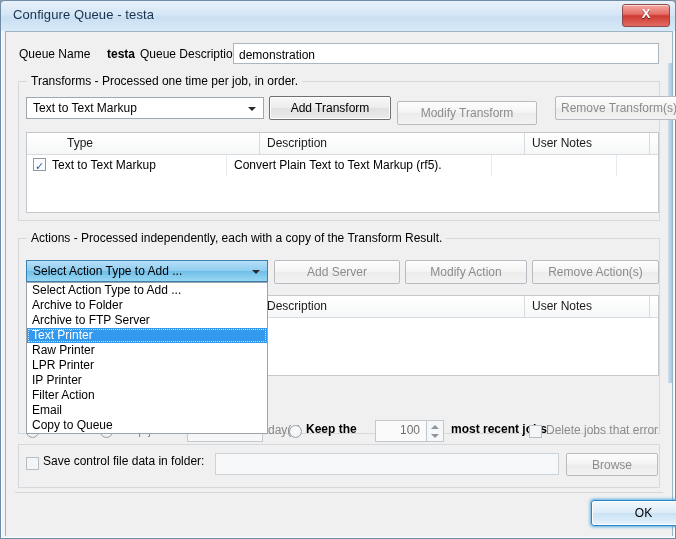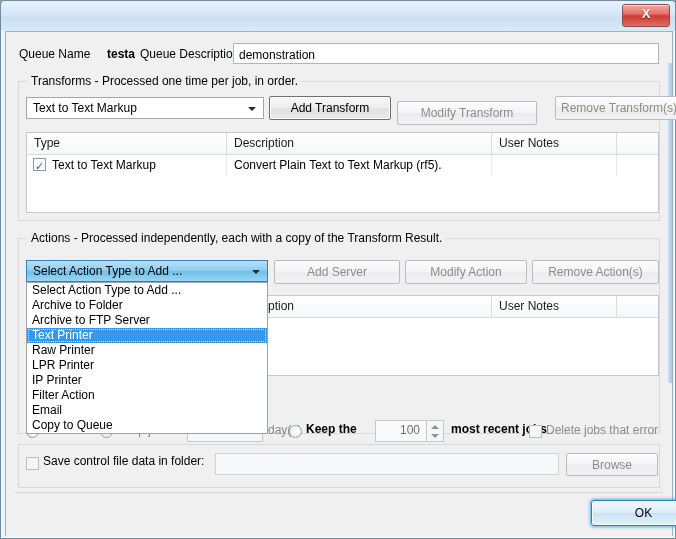--- a/index.html
+++ b/index.html
@@ -126,20 +126,21 @@
     position:absolute;left:0;top:0;width:100%;height:22px;
     box-sizing:border-box;
     border-bottom:1px solid #d9dcdf;
     background:linear-gradient(to bottom,#ffffff 0%,#f6f7f8 100%);
   }
   .th{
     position:absolute;top:0;height:22px;line-height:21px;
     box-sizing:border-box;border-right:1px solid #d9dcdf;
     padding-left:7px;font-size:12px;color:#1b1b1b;white-space:nowrap;
     overflow:hidden;
+    margin-left:33px;
   }
   .th.c0{left:0;width:200px;}
   .th.c1{left:200px;width:265px;}
   .th.c2{left:465px;width:125px;}
   .th.c3{left:590px;width:42px;border-right:none;}
   .trow{position:absolute;left:0;top:22px;width:100%;height:21px;}
   .td{
     position:absolute;top:0;height:21px;line-height:20px;
     box-sizing:border-box;border-right:1px solid #e8eaec;
     padding-left:7px;font-size:12px;white-space:nowrap;overflow:hidden;
@@ -232,20 +233,21 @@
     position:absolute;right:0;top:31px;width:4px;height:320px;
     background:linear-gradient(to right,#cfe0ef,#a8c6de);
   }
 </style>
 </head>
 <body>
 
 <div id="window">
 
   <div id="titlebar">
+    <div id="title-text">Configure Queue - testa</div>
     <div id="close-button">
       <span class="x">X</span>
     </div>
   </div>
 
   <div id="client">
     <div id="right-edge"></div>
   </div>
 
   <div class="lbl" id="queue-name-label">Queue Name</div>

